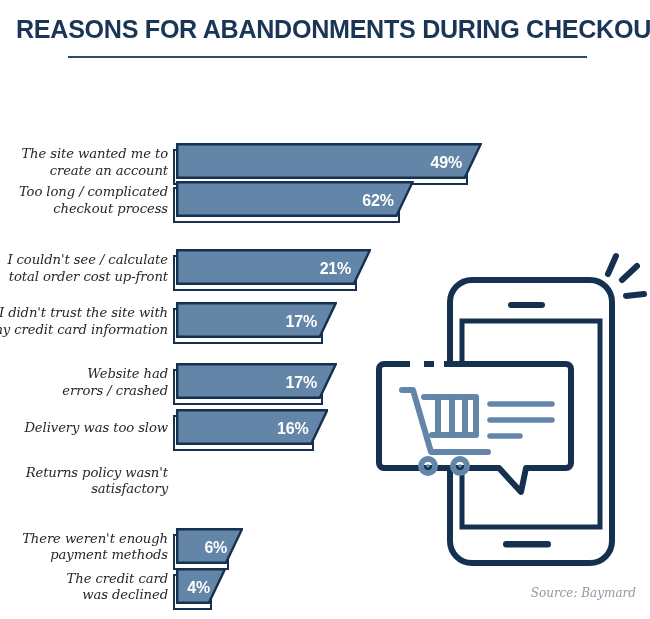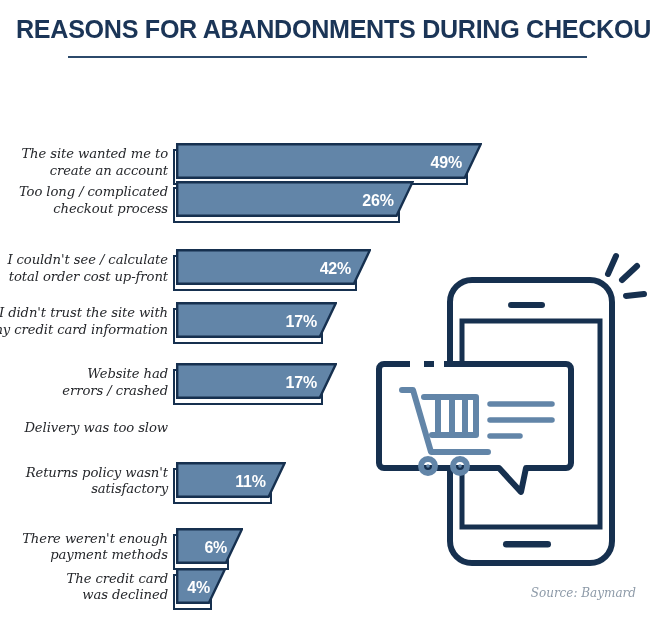--- a/index.html
+++ b/index.html
@@ -193,32 +193,32 @@
       </div>
     </div>
     <div class="row" style="top: 177px;">
       <div class="row-label">Too long / complicated
 checkout process</div>
       <div class="bar-wrap" style="width: 237.709px;">
         <div class="bar-plate" style="width: 226.709px;"></div>
         <svg width="237.70909090909092" height="36" class="bar-skew">
           <polygon points="1.2,1.2 236.50909090909093,1.2 220.50909090909093,34.8 1.2,34.8" fill="#6285a8" stroke="#16304f" stroke-width="2.4" stroke-linejoin="miter"></polygon>
         </svg>
-        <div class="bar-value" style="right: 20px;">26%</div>
+        <div class="bar-value" style="right: 20px;">62%</div>
       </div>
     </div>
     <div class="row" style="top: 245.3px;">
       <div class="row-label">I couldn't see / calculate
 total order cost up-front</div>
       <div class="bar-wrap" style="width: 195.073px;">
         <div class="bar-plate" style="width: 184.073px;"></div>
         <svg width="195.0727272727273" height="36" class="bar-skew">
           <polygon points="1.2,1.2 193.8727272727273,1.2 177.8727272727273,34.8 1.2,34.8" fill="#6285a8" stroke="#16304f" stroke-width="2.4" stroke-linejoin="miter"></polygon>
         </svg>
-        <div class="bar-value" style="right: 20px;">42%</div>
+        <div class="bar-value" style="right: 20px;">21%</div>
       </div>
     </div>
     <div class="row" style="top: 298.4px;">
       <div class="row-label">I didn't trust the site with
 my credit card information</div>
       <div class="bar-wrap" style="width: 160.964px;">
         <div class="bar-plate" style="width: 149.964px;"></div>
         <svg width="160.96363636363637" height="36" class="bar-skew">
           <polygon points="1.2,1.2 159.76363636363638,1.2 143.76363636363638,34.8 1.2,34.8" fill="#6285a8" stroke="#16304f" stroke-width="2.4" stroke-linejoin="miter"></polygon>
         </svg>
@@ -231,31 +231,31 @@
       <div class="bar-wrap" style="width: 160.964px;">
         <div class="bar-plate" style="width: 149.964px;"></div>
         <svg width="160.96363636363637" height="36" class="bar-skew">
           <polygon points="1.2,1.2 159.76363636363638,1.2 143.76363636363638,34.8 1.2,34.8" fill="#6285a8" stroke="#16304f" stroke-width="2.4" stroke-linejoin="miter"></polygon>
         </svg>
         <div class="bar-value" style="right: 20px;">17%</div>
       </div>
     </div>
     <div class="row" style="top: 404.6px;">
       <div class="row-label">Delivery was too slow</div>
+      <div class="bar-wrap" style="width: 152.436px;">
+        <div class="bar-plate" style="width: 141.436px;"></div>
+        <svg width="152.43636363636364" height="36" class="bar-skew">
+          <polygon points="1.2,1.2 151.23636363636365,1.2 135.23636363636365,34.8 1.2,34.8" fill="#6285a8" stroke="#16304f" stroke-width="2.4" stroke-linejoin="miter"></polygon>
+        </svg>
+        <div class="bar-value" style="right: 20px;">16%</div>
+      </div>
     </div>
     <div class="row" style="top: 457.7px;">
       <div class="row-label">Returns policy wasn't
 satisfactory</div>
-      <div class="bar-wrap" style="width: 109.8px;">
-        <div class="bar-plate" style="width: 98.8px;"></div>
-        <svg width="109.80000000000001" height="36" class="bar-skew">
-          <polygon points="1.2,1.2 108.60000000000001,1.2 92.60000000000001,34.8 1.2,34.8" fill="#6285a8" stroke="#16304f" stroke-width="2.4" stroke-linejoin="miter"></polygon>
-        </svg>
-        <div class="bar-value" style="right: 20px;">11%</div>
-      </div>
     </div>
     <div class="row" style="top: 510.8px; margin-top: 13px;">
       <div class="row-label">There weren't enough
 payment methods</div>
       <div class="bar-wrap" style="width: 67.1636px;">
         <div class="bar-plate" style="width: 56.1636px;"></div>
         <svg width="67.16363636363636" height="36" class="bar-skew">
           <polygon points="1.2,1.2 65.96363636363635,1.2 49.96363636363636,34.8 1.2,34.8" fill="#6285a8" stroke="#16304f" stroke-width="2.4" stroke-linejoin="miter"></polygon>
         </svg>
         <div class="bar-value" style="right: 16px;">6%</div>

